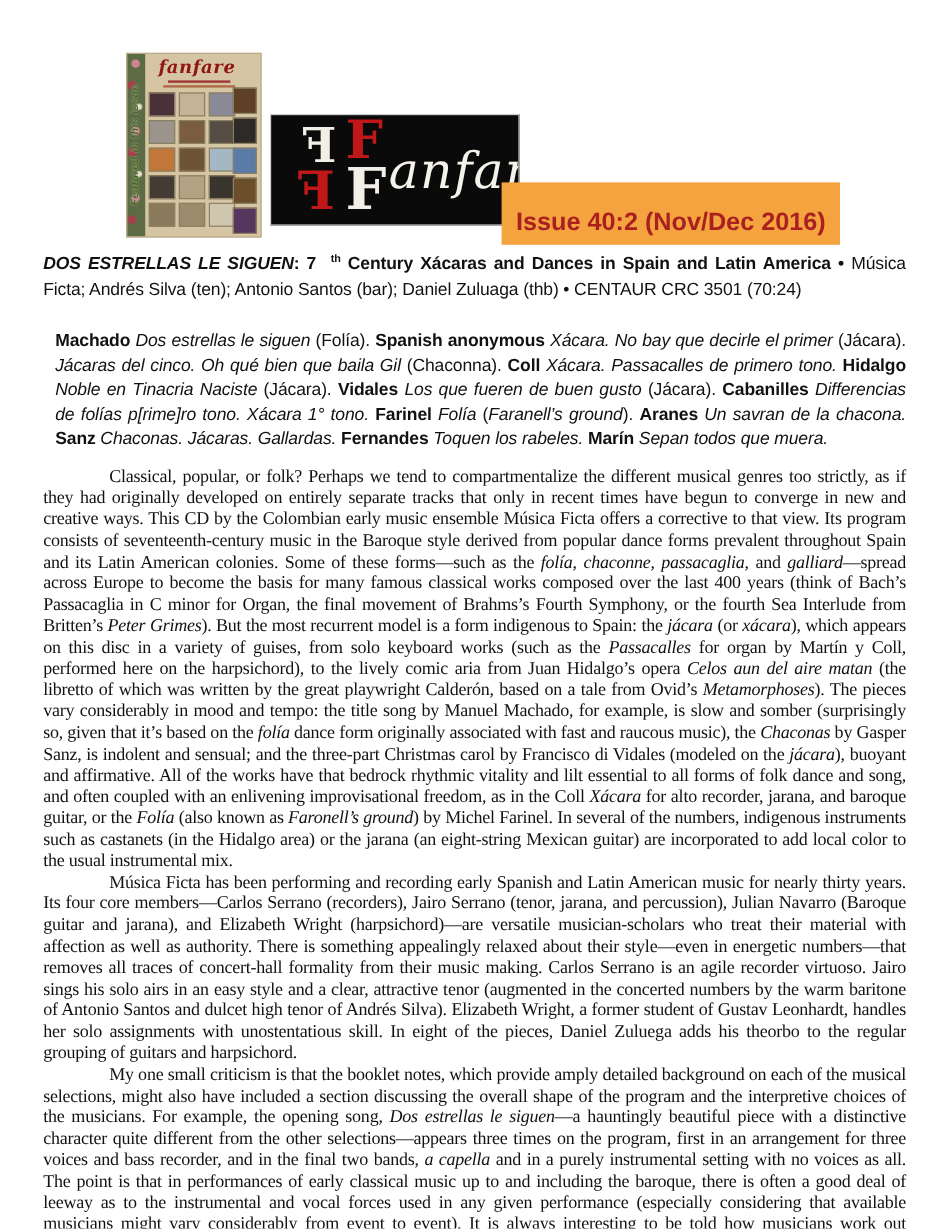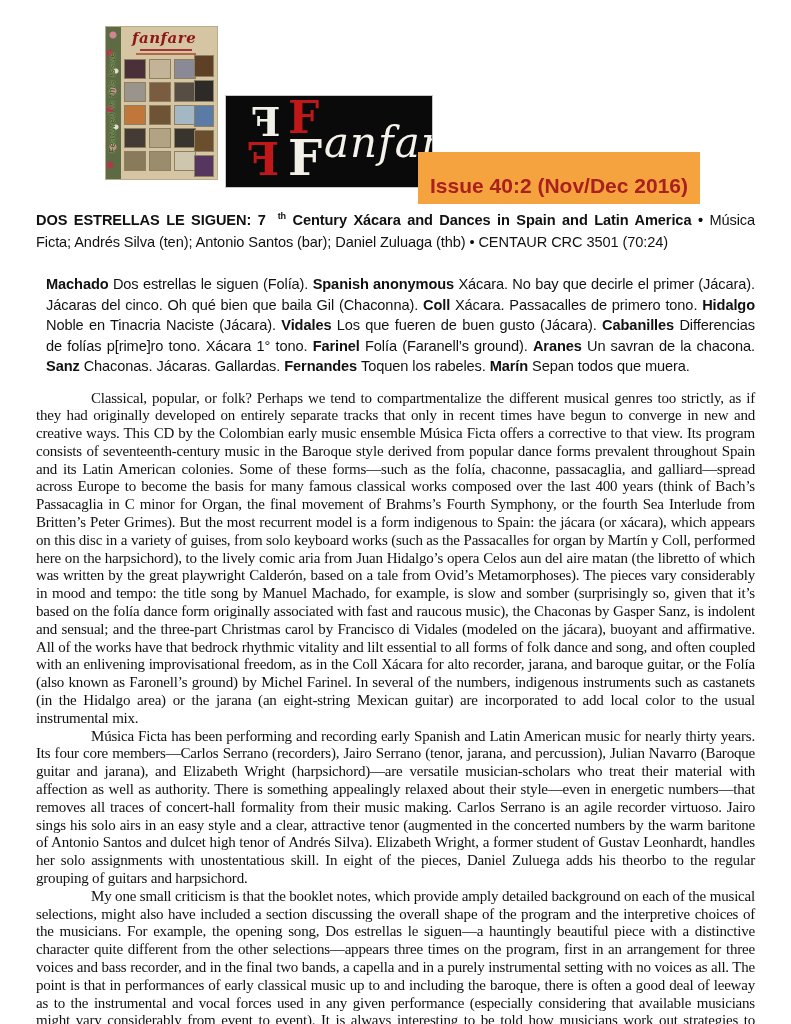--- a/index.html
+++ b/index.html
@@ -10,21 +10,21 @@
     background:#ffffff;
     overflow:hidden;
     box-sizing:border-box;
     padding:0 36px;
     font-family:"Liberation Serif", serif;
     color:#111;
   }
   
   .masthead{position:relative;height:196px;}
   .cover{
-    position:absolute;left:69px;top:26px;
+    position:absolute;left:69px;top:44px;
     width:113px;height:154px;
     background:#d6c5a2;
     border:1px solid #b9ab8c;
     box-sizing:border-box;
     overflow:hidden;
   }
   .cover-strip{
     position:absolute;left:0;top:0;width:15px;height:100%;
     background-color:#5c6b44;
     background-image:
@@ -108,21 +108,21 @@
   
   .review{margin-top:13px;}
   .review p{
     margin:0;
     font-size:15px;line-height:17.8px;
     text-align:justify;text-indent:55px;
     letter-spacing:-.2px;
   }
   
   .s-b{font-weight:bold;}
-  .s-i{}
+  .s-i{font-style:italic;}
   .s-sup{vertical-align:super;font-size:.62em;line-height:0;padding-left:12px;}
 </style>
 </head>
 <body>
 
 <div class="page">
 
   <div class="masthead">
 
     <div class="cover">
@@ -161,21 +161,21 @@
       <span class="f f1 f-flip">F</span>
       <span class="f f2">F</span>
       <span class="f f3 f-flip">F</span>
       <span class="f f4">F</span>
       <span class="logo-script">anfare</span>
     </div>
 
     <div class="badge" style="background: rgb(244, 163, 62); color: rgb(170, 31, 31);">Issue 40:2 (Nov/Dec 2016)</div>
   </div>
 
-  <p class="heading"><span class="s-b s-i">DOS ESTRELLAS LE SIGUEN</span><span class="s-b">: </span><span class="s-b">7</span><span class="s-b s-sup">th</span><span class="s-b"> Century Xácara and Dances in Spain and Latin America </span><span class="s-b">• </span><span>Música Ficta; Andrés Silva (ten); Antonio Santos (bar); Daniel Zuluaga (thb) • CENTAUR CRC 3501 (70:24)</span></p>
+  <p class="heading"><span class="s-b s-i">DOS ESTRELLAS LE SIGUEN</span><span class="s-b">: </span><span class="s-b">7</span><span class="s-b s-sup">th</span><span class="s-b"> Century Xácaras and Dances in Spain and Latin America </span><span class="s-b">• </span><span>Música Ficta; Andrés Silva (ten); Antonio Santos (bar); Daniel Zuluaga (thb) • CENTAUR CRC 3501 (70:24)</span></p>
 
   <p class="tracklist"><span class="s-b">Machado </span><span class="s-i">Dos estrellas le siguen </span><span>(Folía). </span><span class="s-b">Spanish anonymous </span><span class="s-i">Xácara. No bay que decirle el primer </span><span>(Jácara). </span><span class="s-i">Jácaras del cinco. Oh qué bien que baila Gil </span><span>(Chaconna). </span><span class="s-b">Coll </span><span class="s-i">Xácara. Passacalles de primero tono. </span><span class="s-b">Hidalgo </span><span class="s-i">Noble en Tinacria Naciste </span><span>(Jácara). </span><span class="s-b">Vidales </span><span class="s-i">Los que fueren de buen gusto </span><span>(Jácara). </span><span class="s-b">Cabanilles </span><span class="s-i">Differencias de folías p[rime]ro tono. Xácara 1° tono. </span><span class="s-b">Farinel </span><span class="s-i">Folía </span><span>(</span><span class="s-i">Faranell’s ground</span><span>). </span><span class="s-b">Aranes </span><span class="s-i">Un savran de la chacona. </span><span class="s-b">Sanz </span><span class="s-i">Chaconas. Jácaras. Gallardas. </span><span class="s-b">Fernandes </span><span class="s-i">Toquen los rabeles. </span><span class="s-b">Marín </span><span class="s-i">Sepan todos que muera.</span></p>
 
   <div class="review">
     <p><span>Classical, popular, or folk? Perhaps we tend to compartmentalize the different musical genres too strictly, as if they had originally developed on entirely separate tracks that only in recent times have begun to converge in new and creative ways. This CD by the Colombian early music ensemble Música Ficta offers a corrective to that view. Its program consists of seventeenth-century music in the Baroque style derived from popular dance forms prevalent throughout Spain and its Latin American colonies. Some of these forms—such as the </span><span class="s-i">folía</span><span>, </span><span class="s-i">chaconne</span><span>, </span><span class="s-i">passacaglia</span><span>, and </span><span class="s-i">galliard</span><span>—spread across Europe to become the basis for many famous classical works composed over the last 400 years (think of Bach’s Passacaglia in C minor for Organ, the final movement of Brahms’s Fourth Symphony, or the fourth Sea Interlude from Britten’s </span><span class="s-i">Peter Grimes</span><span>). But the most recurrent model is a form indigenous to Spain: the </span><span class="s-i">jácara</span><span> (or </span><span class="s-i">xácara</span><span>), which appears on this disc in a variety of guises, from solo keyboard works (such as the </span><span class="s-i">Passacalles</span><span> for organ by Martín y Coll, performed here on the harpsichord), to the lively comic aria from Juan Hidalgo’s opera </span><span class="s-i">Celos aun del aire matan</span><span> (the libretto of which was written by the great playwright Calderón, based on a tale from Ovid’s </span><span class="s-i">Metamorphoses</span><span>). The pieces vary considerably in mood and tempo: the title song by Manuel Machado, for example, is slow and somber (surprisingly so, given that it’s based on the </span><span class="s-i">folía</span><span> dance form originally associated with fast and raucous music), the </span><span class="s-i">Chaconas</span><span> by Gasper Sanz, is indolent and sensual; and the three-part Christmas carol by Francisco di Vidales (modeled on the </span><span class="s-i">jácara</span><span>), buoyant and affirmative. All of the works have that bedrock rhythmic vitality and lilt essential to all forms of folk dance and song, and often coupled with an enlivening improvisational freedom, as in the Coll </span><span class="s-i">Xácara</span><span> for alto recorder, jarana, and baroque guitar, or the </span><span class="s-i">Folía</span><span> (also known as </span><span class="s-i">Faronell’s ground</span><span>) by Michel Farinel. In several of the numbers, indigenous instruments such as castanets (in the Hidalgo area) or the jarana (an eight-string Mexican guitar) are incorporated to add local color to the usual instrumental mix.</span></p>
     <p><span>Música Ficta has been performing and recording early Spanish and Latin American music for nearly thirty years. Its four core members—Carlos Serrano (recorders), Jairo Serrano (tenor, jarana, and percussion), Julian Navarro (Baroque guitar and jarana), and Elizabeth Wright (harpsichord)—are versatile musician-scholars who treat their material with affection as well as authority. There is something appealingly relaxed about their style—even in energetic numbers—that removes all traces of concert-hall formality from their music making. Carlos Serrano is an agile recorder virtuoso. Jairo sings his solo airs in an easy style and a clear, attractive tenor (augmented in the concerted numbers by the warm baritone of Antonio Santos and dulcet high tenor of Andrés Silva). Elizabeth Wright, a former student of Gustav Leonhardt, handles her solo assignments with unostentatious skill. In eight of the pieces, Daniel Zuluega adds his theorbo to the regular grouping of guitars and harpsichord.</span></p>
     <p><span>My one small criticism is that the booklet notes, which provide amply detailed background on each of the musical selections, might also have included a section discussing the overall shape of the program and the interpretive choices of the musicians. For example, the opening song, </span><span class="s-i">Dos estrellas le siguen</span><span>—a hauntingly beautiful piece with a distinctive character quite different from the other selections—appears three times on the program, first in an arrangement for three voices and bass recorder, and in the final two bands, </span><span class="s-i">a capella</span><span> and in a purely instrumental setting with no voices as all. The point is that in performances of early classical music up to and including the baroque, there is often a good deal of leeway as to the instrumental and vocal forces used in any given performance (especially considering that available musicians might vary considerably from event to event). It is always interesting to be told how musicians work out strategies to perform musical pieces with the resources they have, and also of the ways in which they experiment with different approaches, different ways of sounding and hearing the same notes. That leeway for improvisation is a more common and accepted feature of early music performance than of what used to be called the “standard” (late 1700s to mid-1900s) repertory. It is a quality that early music performers share with their colleagues in the jazz and popular idioms, and one of the reasons why early music has won such a notable following among younger audiences.</span></p>
 
   </div>
 

